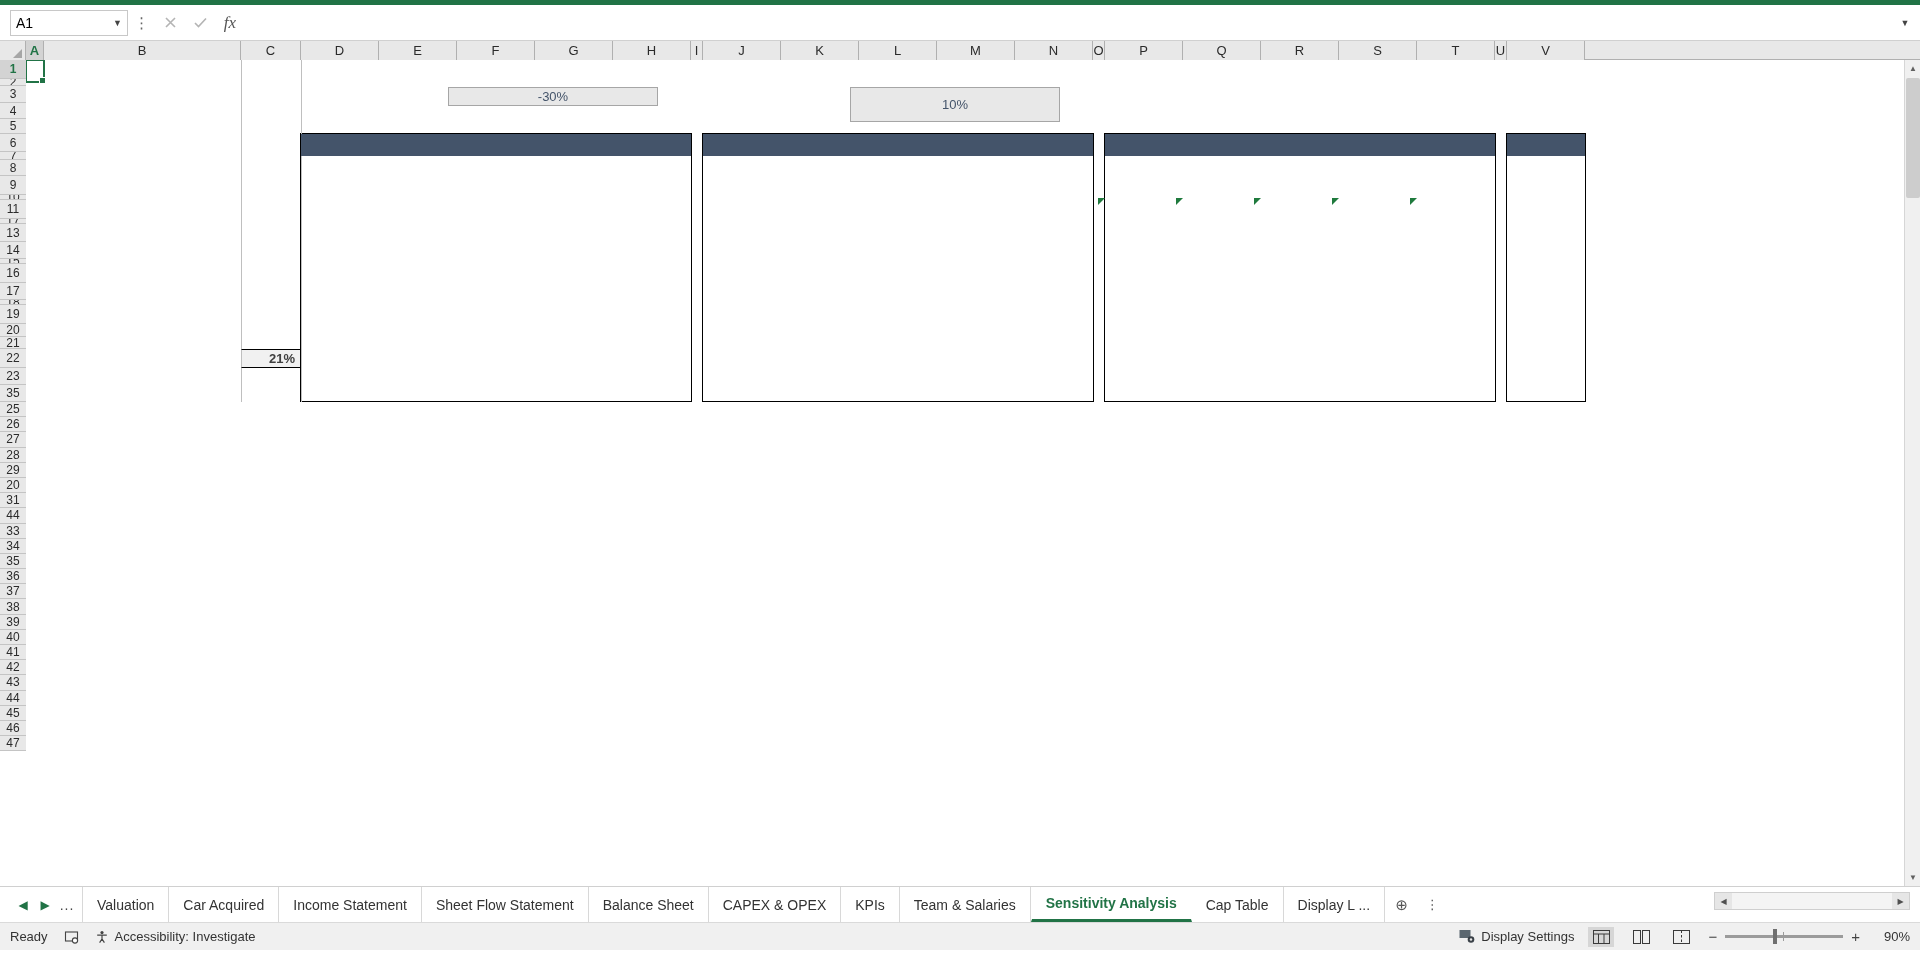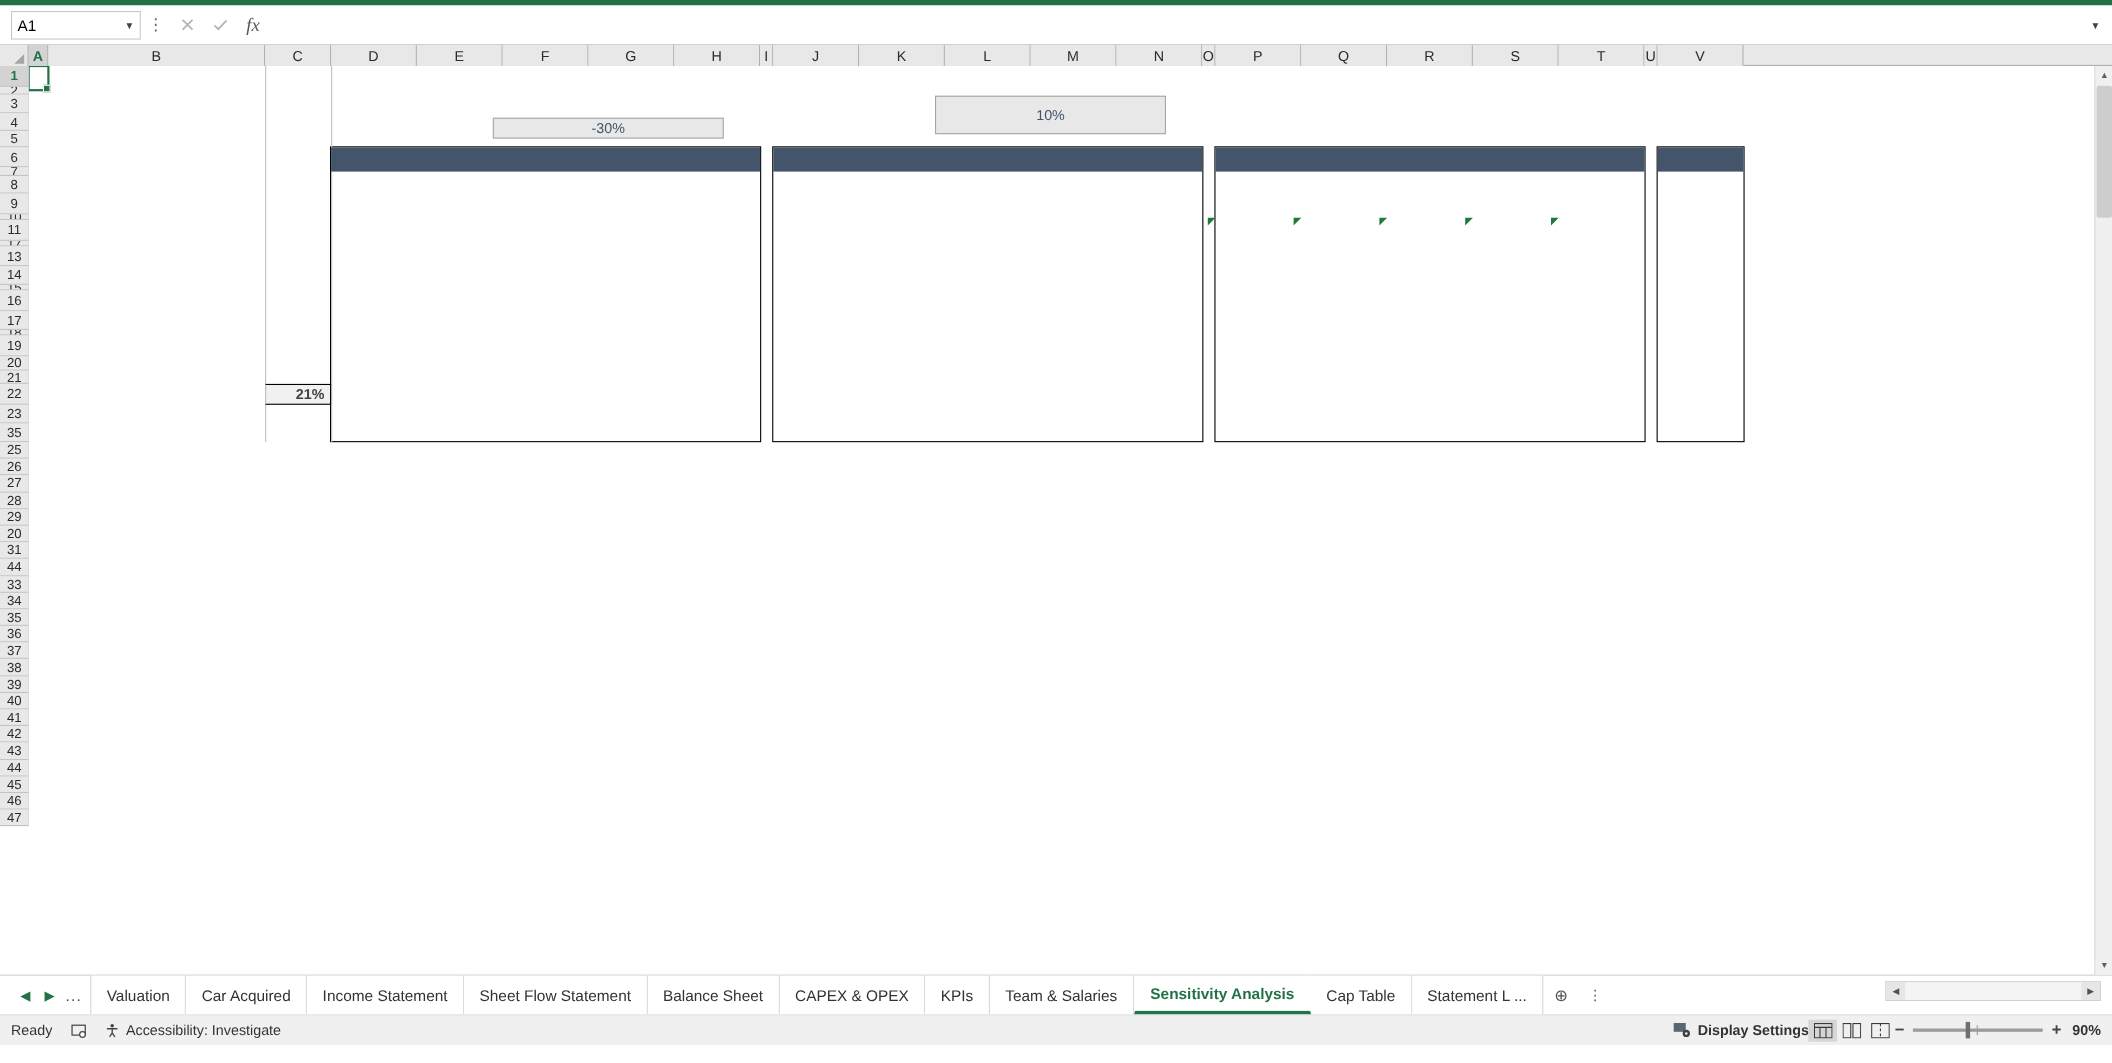--- a/index.html
+++ b/index.html
@@ -202,21 +202,21 @@
 
   
   .statusbar {
     height: 28px; display: flex; align-items: center;
     background: #f0f0f0; border-top: 1px solid #dadada;
     font-size: 13px; color: #333; padding: 0 10px;
   }
   .sb-left { display: flex; align-items: center; gap: 16px; }
   .sb-item { display: flex; align-items: center; gap: 6px; }
   .sb-right {
-    margin-left: auto; display: flex; align-items: center;  font-weight: bold;
+    margin-left: auto; display: flex; align-items: center; gap: 14px;
   }
   .viewbtn {
     width: 26px; height: 20px; display: flex; align-items: center;
     justify-content: center;
   }
   .viewbtn.on { background: #d6d6d6; }
   .zoomslider { display: flex; align-items: center; gap: 8px; }
   .zs-track {
     width: 118px; height: 3px; background: #9b9b9b; position: relative;
   }
@@ -412,21 +412,21 @@
       <div class="cell r b" style="left: 509px; top: 308px; width: 74px; height: 17px; font-size: 13px;"></div>
       <div class="cell r b" style="left: 587px; top: 308px; width: 74px; height: 17px; font-size: 13px;"></div>
       <div class="cell r i gray" style="left: 275px; top: 325px; width: 74px; height: 17px; font-size: 13px;"></div>
       <div class="cell r i gray" style="left: 353px; top: 325px; width: 74px; height: 17px; font-size: 13px;"></div>
       <div class="cell r i gray" style="left: 431px; top: 325px; width: 74px; height: 17px; font-size: 13px;"></div>
       <div class="cell r i gray" style="left: 509px; top: 325px; width: 74px; height: 17px; font-size: 13px;"></div>
       <div class="cell r i gray" style="left: 587px; top: 325px; width: 74px; height: 17px; font-size: 13px;"></div>
       <div class="cell l b" style="left: 667px; top: 26px; width: 150px; height: 17px; font-size: 13px;"></div>
       <div class="cell c" style="left: 677px; top: 43px; width: 390px; height: 16px; font-size: 13px;"></div>
       <div class="cell c" style="left: 657px; top: 59px; width: 430px; height: 15px; font-size: 13px;"></div>
-      <div class="inputbox" style="left: 422px; top: 27px; width: 210px; height: 19px; margin-top: 20px;">-30%</div>
+      <div class="inputbox" style="left: 422px; top: 27px; width: 210px; height: 19px;">-30%</div>
       <div class="band" style="left: 677px; top: 74px; width: 390px; height: 22px;"></div>
       <div class="cell c b white" style="left: 677px; top: 73px; width: 78px; height: 18px; font-size: 13px;"></div>
       <div class="cell c b white" style="left: 755px; top: 73px; width: 78px; height: 18px; font-size: 13px;"></div>
       <div class="cell c b white" style="left: 833px; top: 73px; width: 78px; height: 18px; font-size: 13px;"></div>
       <div class="cell c b white" style="left: 911px; top: 73px; width: 78px; height: 18px; font-size: 13px;"></div>
       <div class="cell c b white" style="left: 989px; top: 73px; width: 78px; height: 18px; font-size: 13px;"></div>
       <div class="tbl-border" style="left: 676px; top: 73px; width: 392px; height: 269px;"></div>
       <div class="cell r b" style="left: 677px; top: 116px; width: 74px; height: 19px; font-size: 13px;"></div>
       <div class="cell r b" style="left: 755px; top: 116px; width: 74px; height: 19px; font-size: 13px;"></div>
       <div class="cell r b" style="left: 833px; top: 116px; width: 74px; height: 19px; font-size: 13px;"></div>
@@ -583,21 +583,21 @@
       <div class="tab">Valuation</div>
       <div class="tab">Car Acquired</div>
       <div class="tab">Income Statement</div>
       <div class="tab">Sheet Flow Statement</div>
       <div class="tab">Balance Sheet</div>
       <div class="tab">CAPEX &amp; OPEX</div>
       <div class="tab">KPIs</div>
       <div class="tab">Team &amp; Salaries</div>
       <div class="tab active">Sensitivity Analysis</div>
       <div class="tab">Cap Table</div>
-      <div class="tab">Statement L ...</div>
+      <div class="tab">Display L ...</div>
     </div>
   <div class="addsheet">⊕</div>
   <div class="tab-kebab">⋮</div>
   <div class="hscroll">
     <div class="hs-arrow">◀</div>
     <div class="hs-track"></div>
     <div class="hs-arrow">▶</div>
   </div>
 </div>
 

